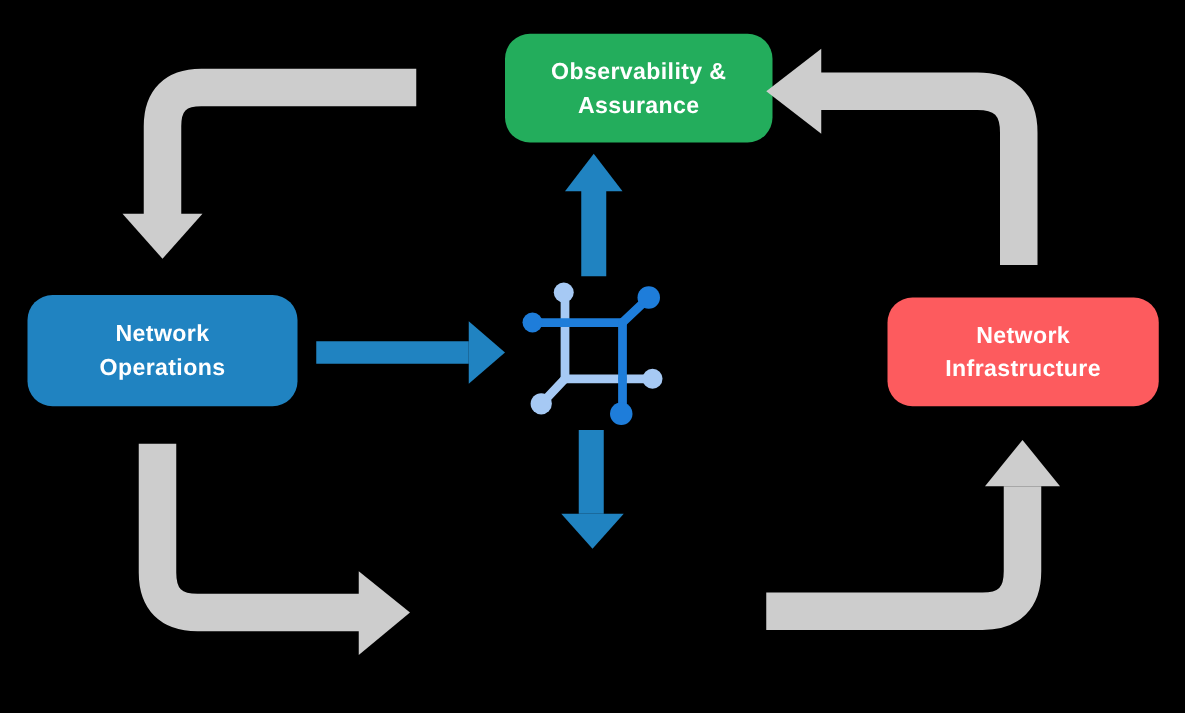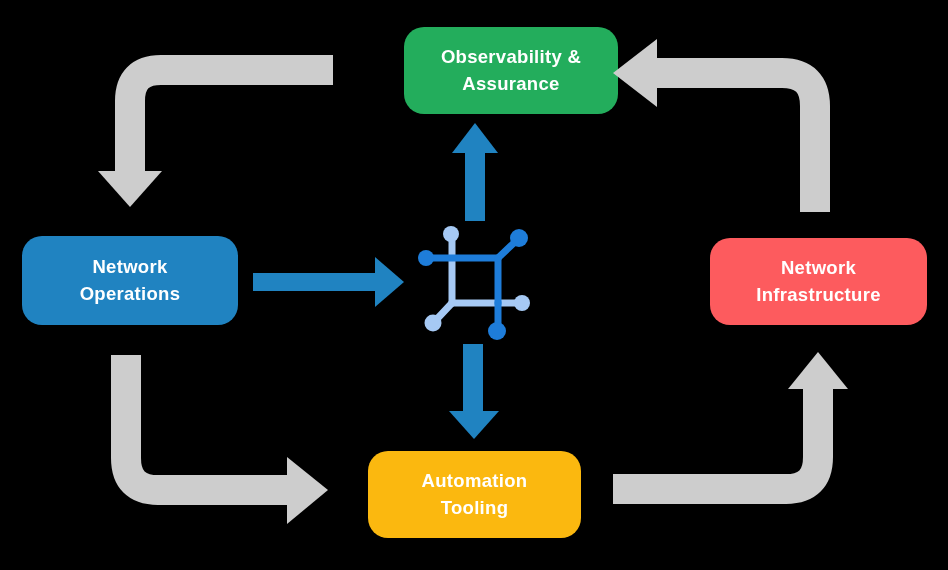--- a/index.html
+++ b/index.html
@@ -47,22 +47,20 @@
 
   <div class="node" id="node-observability" style="background: rgb(35, 173, 92); color: rgb(255, 255, 255);">Observability &amp;
 Assurance</div>
 
   <div class="node" id="node-operations" style="background: rgb(32, 131, 193); color: rgb(255, 255, 255);">Network
 Operations</div>
 
   <div class="node" id="node-infrastructure" style="background: rgb(253, 91, 94); color: rgb(255, 255, 255);">Network
 Infrastructure</div>
 
-  <div class="node" id="node-automation" style="background: rgb(251, 184, 15); color: rgb(255, 255, 255);">Automation
-Tooling</div>
 
   <svg id="arrow-layer" viewBox="0 0 948 570" xmlns="http://www.w3.org/2000/svg">
 
     <g>
       <path class="cycle-arrow" d="M333 70 H161 Q130 70 130 101 V172" style="stroke: rgb(205, 205, 205);"></path>
       <polygon points="98,171 162,171 130,207" style="fill: rgb(205, 205, 205);"></polygon>
     </g>
 
     <g>
       <path class="cycle-arrow" d="M126 355 V458 Q126 490 158 490 H288" style="stroke: rgb(205, 205, 205);"></path>

